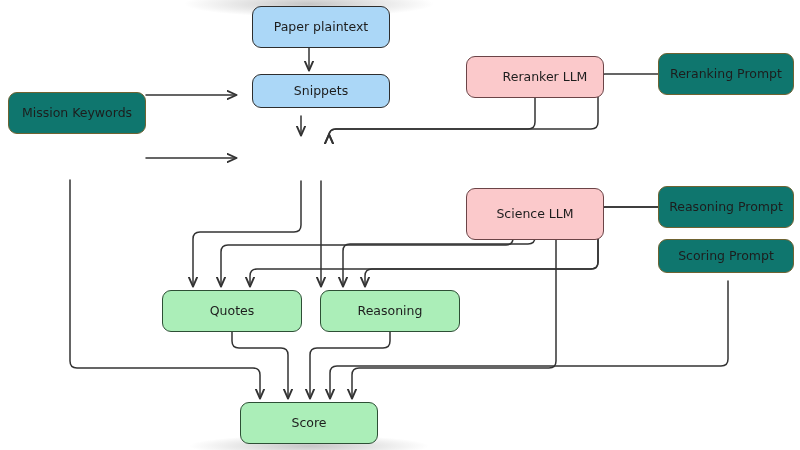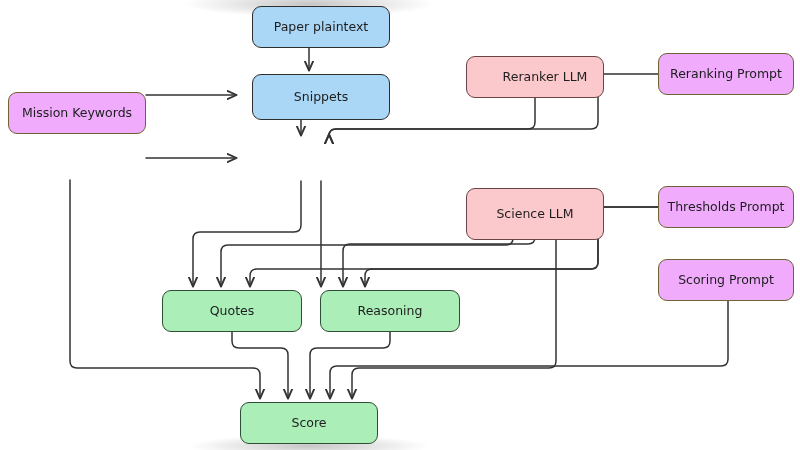--- a/index.html
+++ b/index.html
@@ -18,21 +18,21 @@
     border-radius:9px;
     display:flex;align-items:center;justify-content:center;
     text-align:center;
     font-size:12.5px;
     color:#1d1d1d;
     line-height:1.22;
     z-index:3;
   }
   .node span{display:block;pointer-events:none;}
   .n-blue{background:#abd7f7;border-color:#2e2e2e;margin-left:12px;}
-  .n-yellow{background:#f0abfc;border-color:#6f6332;align-items:center;}
+  .n-yellow{background:#0f766e;border-color:#6f6332;align-items:center;}
   .n-pink{background:#fbc9cb;border-color:#6b4447;}
   .n-green{background:#abeeb8;border-color:#2d4f35;}
 </style>
 </head>
 <body>
 
 <div id="stage">
 
   <svg id="edges" viewBox="0 0 800 450">
     <defs>
@@ -89,36 +89,36 @@
       <path d="M390,332 L390,341 Q390,348 383,348 L317,348 Q310,348 310,355 L310,398"></path>
     </g>
   </svg>
 
   <div class="node n-blue" style="left: 240px; top: 6px; width: 138px; height: 42px;">
       <span>Paper plaintext</span>
     </div>
   <div class="node n-yellow" style="left: 8px; top: 92px; width: 138px; height: 42px;">
       <span>Mission Keywords</span>
     </div>
-  <div class="node n-blue" style="left: 240px; top: 74px; width: 138px; height: 46px;">
+  <div class="node n-blue" style="left: 240px; top: 74px; width: 138px; height: 34px;">
       <span>Snippets</span>
     </div>
   <div class="node n-pink" style="left: 466px; top: 56px; width: 138px; height: 42px; padding-left: 20px;">
       <span>Reranker LLM</span>
     </div>
   <div class="node n-yellow" style="left: 658px; top: 53px; width: 136px; height: 42px;">
       <span>Reranking Prompt</span>
     </div>
   <div class="node n-pink" style="left: 466px; top: 188px; width: 138px; height: 52px;">
       <span>Science LLM</span>
     </div>
   <div class="node n-yellow" style="left: 658px; top: 186px; width: 136px; height: 42px;">
-      <span>Thresholds Prompt</span>
+      <span>Reasoning Prompt</span>
     </div>
-  <div class="node n-yellow" style="left: 658px; top: 239px; width: 136px; height: 42px; margin-top: 20px;">
+  <div class="node n-yellow" style="left: 658px; top: 239px; width: 136px; height: 34px;">
       <span>Scoring Prompt</span>
     </div>
   <div class="node n-green" style="left: 162px; top: 290px; width: 140px; height: 42px;">
       <span>Quotes</span>
     </div>
   <div class="node n-green" style="left: 320px; top: 290px; width: 140px; height: 42px;">
       <span>Reasoning</span>
     </div>
   <div class="node n-green" style="left: 240px; top: 402px; width: 138px; height: 42px;">
       <span>Score</span>

